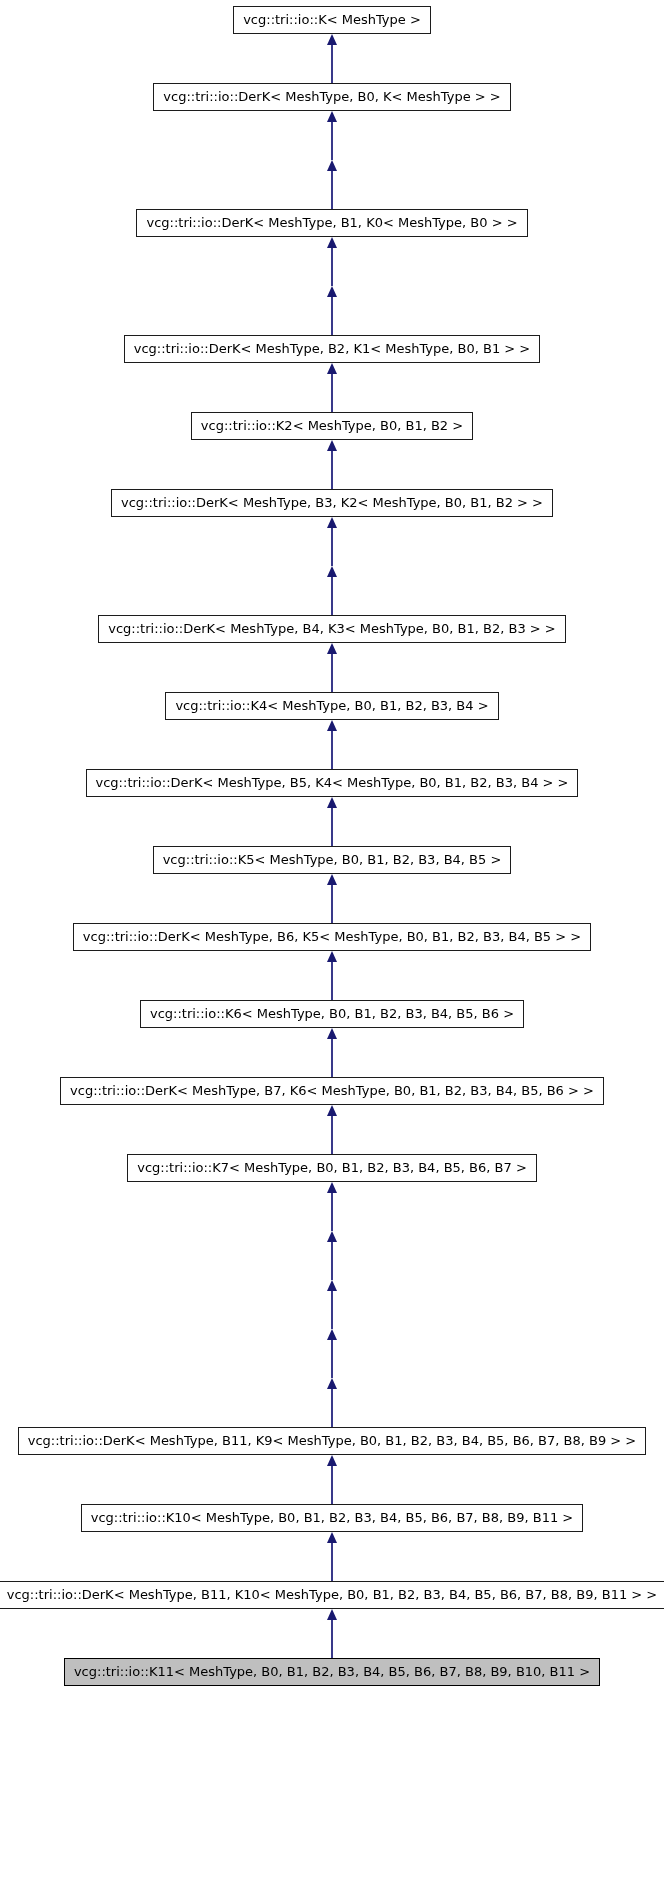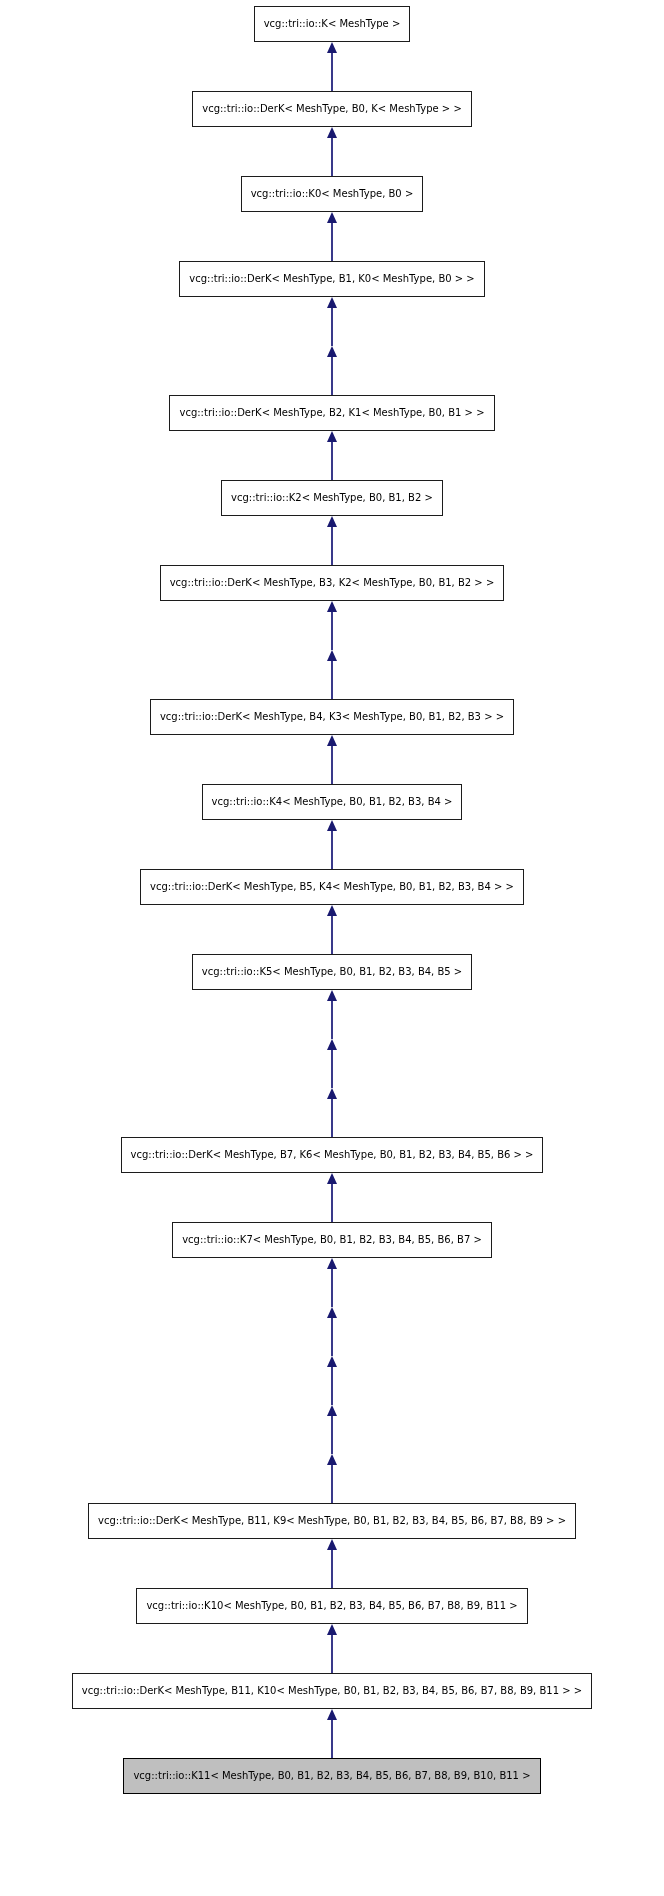--- a/index.html
+++ b/index.html
@@ -25,28 +25,28 @@
   .diagram {
     width: 664px;
     height: 1896px;
     display: flex;
     flex-direction: column;
     align-items: center;
     padding-top: 6px;
   }
   .node {
     flex: 0 0 auto;
-    height: 36px;
+    height: 28px;
     display: flex;
     align-items: center;
     padding: 0 9px;
     border: 1px solid var(--node-border);
     background: var(--node-fill);
     color: var(--text);
-    font-size: 10px;
+    font-size: 13px;
     line-height: 28px;
     white-space: nowrap;
   }
   .node.current {
     background: var(--current-node-fill);
     border-color: var(--current-node-border);
     text-align: right;
   }
   .arrow {
     flex: 0 0 auto;
@@ -79,21 +79,20 @@
   <div class="arrow">
       <div class="head"></div>
       <div class="shaft"></div>
     </div>
   <div class="node">vcg::tri::io::DerK&lt; MeshType, B0, K&lt; MeshType &gt; &gt;</div>
 
   <div class="arrow">
       <div class="head"></div>
       <div class="shaft"></div>
     </div>
-  <div class="node">vcg::tri::io::K0&lt; MeshType, B0 &gt;</div>
 
   <div class="arrow">
       <div class="head"></div>
       <div class="shaft"></div>
     </div>
   <div class="node">vcg::tri::io::DerK&lt; MeshType, B1, K0&lt; MeshType, B0 &gt; &gt;</div>
 
   <div class="arrow">
       <div class="head"></div>
       <div class="shaft"></div>
@@ -143,25 +142,27 @@
   <div class="arrow">
       <div class="head"></div>
       <div class="shaft"></div>
     </div>
   <div class="node">vcg::tri::io::K5&lt; MeshType, B0, B1, B2, B3, B4, B5 &gt;</div>
 
   <div class="arrow">
       <div class="head"></div>
       <div class="shaft"></div>
     </div>
-
-  <div class="arrow">
-      <div class="head"></div>
-      <div class="shaft"></div>
-    </div>
+  <div class="node">vcg::tri::io::DerK&lt; MeshType, B6, K5&lt; MeshType, B0, B1, B2, B3, B4, B5 &gt; &gt;</div>
+
+  <div class="arrow">
+      <div class="head"></div>
+      <div class="shaft"></div>
+    </div>
+  <div class="node">vcg::tri::io::K6&lt; MeshType, B0, B1, B2, B3, B4, B5, B6 &gt;</div>
 
   <div class="arrow">
       <div class="head"></div>
       <div class="shaft"></div>
     </div>
   <div class="node">vcg::tri::io::DerK&lt; MeshType, B7, K6&lt; MeshType, B0, B1, B2, B3, B4, B5, B6 &gt; &gt;</div>
 
   <div class="arrow">
       <div class="head"></div>
       <div class="shaft"></div>

